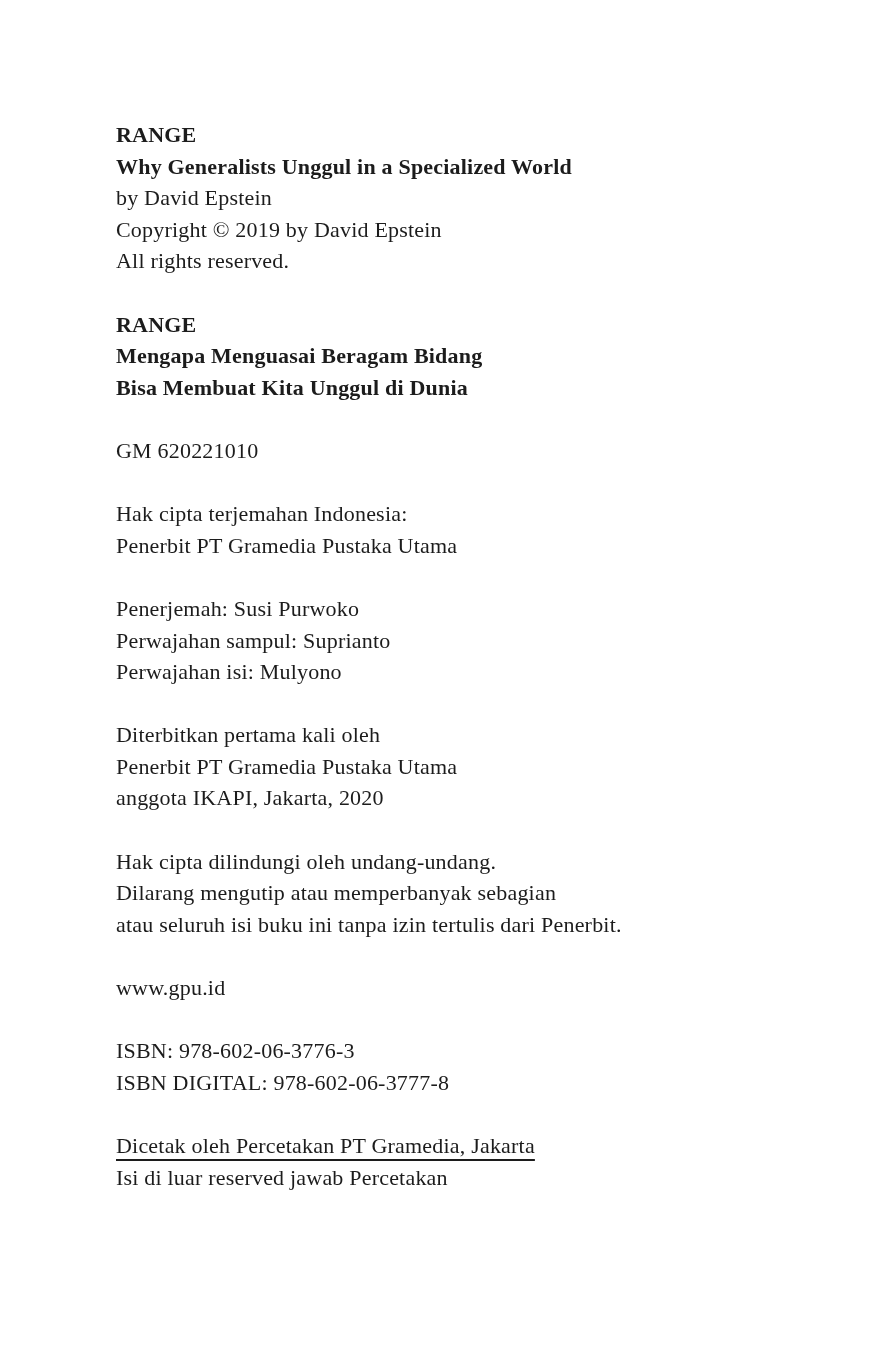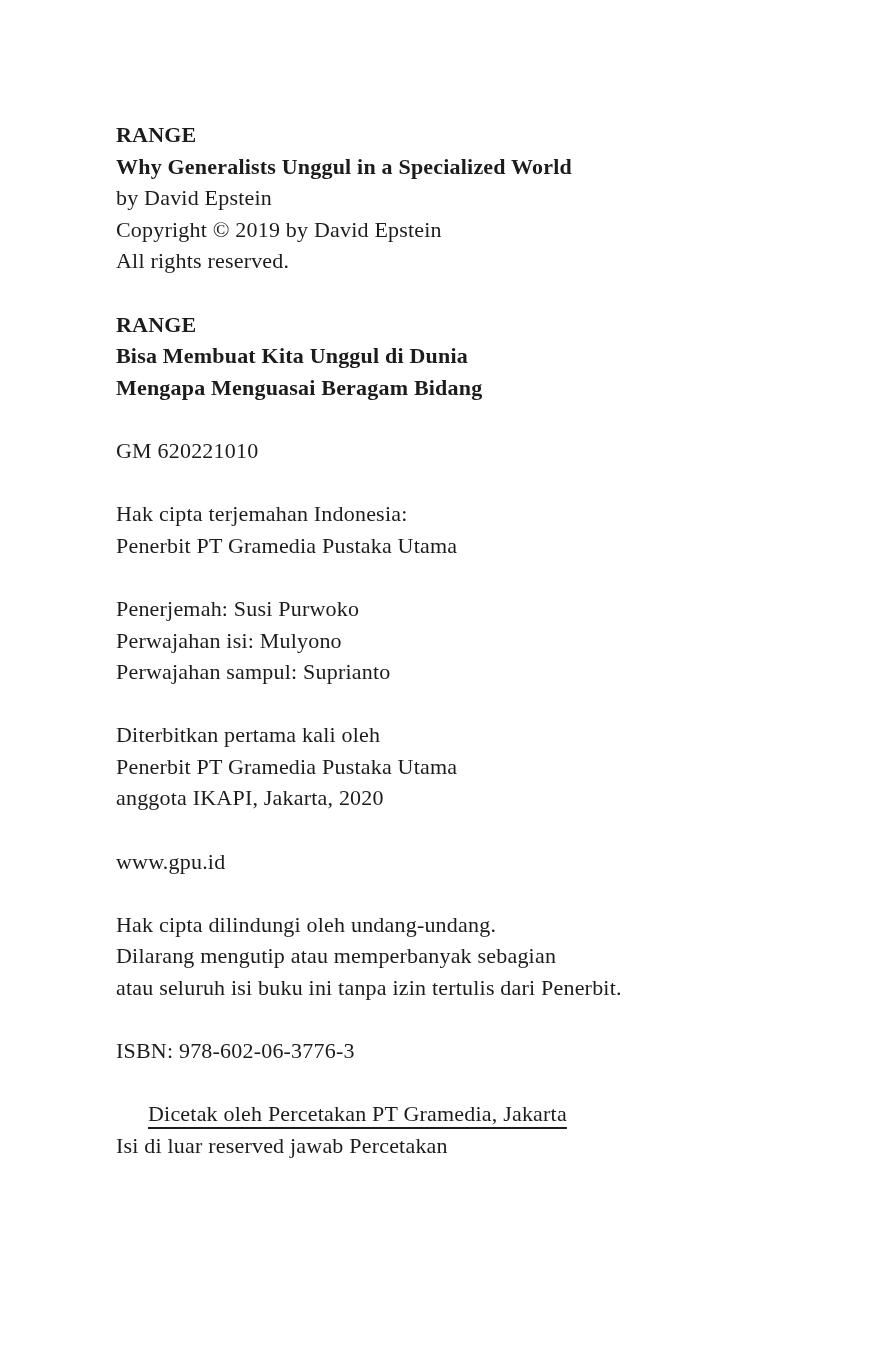--- a/index.html
+++ b/index.html
@@ -33,75 +33,75 @@
   .line {
     white-space: nowrap;
   }
   .bold {
     font-weight: bold;
   }
   .rule-under {
     text-decoration: underline;
     text-decoration-thickness: 1.5px;
     text-underline-offset: 6px;
-    margin-left: 32px;
   }
 </style>
 </head>
 <body>
 
 <div class="page">
 
   <div class="block">
     <div class="line bold">RANGE</div>
     <div class="line bold">Why Generalists Unggul in a Specialized World</div>
     <div class="line">by David Epstein</div>
     <div class="line">Copyright © 2019 by David Epstein</div>
     <div class="line">All rights reserved.</div>
   </div>
 
   <div class="block">
     <div class="line bold">RANGE</div>
+    <div class="line bold">Mengapa Menguasai Beragam Bidang</div>
     <div class="line bold">Bisa Membuat Kita Unggul di Dunia</div>
-    <div class="line bold">Mengapa Menguasai Beragam Bidang</div>
   </div>
 
   <div class="block">
     <div class="line">GM 620221010</div>
   </div>
 
   <div class="block">
     <div class="line">Hak cipta terjemahan Indonesia:</div>
     <div class="line">Penerbit PT Gramedia Pustaka Utama</div>
   </div>
 
   <div class="block">
     <div class="line">Penerjemah: Susi Purwoko</div>
+    <div class="line">Perwajahan sampul: Suprianto</div>
     <div class="line">Perwajahan isi: Mulyono</div>
-    <div class="line">Perwajahan sampul: Suprianto</div>
   </div>
 
   <div class="block">
     <div class="line">Diterbitkan pertama kali oleh</div>
     <div class="line">Penerbit PT Gramedia Pustaka Utama</div>
     <div class="line">anggota IKAPI, Jakarta, 2020</div>
   </div>
 
   <div class="block">
-    <div class="line">www.gpu.id</div>
-  </div>
-
-  <div class="block">
     <div class="line">Hak cipta dilindungi oleh undang-undang.</div>
     <div class="line">Dilarang mengutip atau memperbanyak sebagian</div>
     <div class="line">atau seluruh isi buku ini tanpa izin tertulis dari Penerbit.</div>
   </div>
 
   <div class="block">
+    <div class="line">www.gpu.id</div>
+  </div>
+
+  <div class="block">
     <div class="line">ISBN: 978-602-06-3776-3</div>
+    <div class="line">ISBN DIGITAL: 978-602-06-3777-8</div>
   </div>
 
   <div class="block">
     <div class="line"><span class="rule-under">Dicetak oleh Percetakan PT Gramedia, Jakarta</span></div>
     <div class="line">Isi di luar reserved jawab Percetakan</div>
   </div>
 
 </div>
 
 </body></html>

